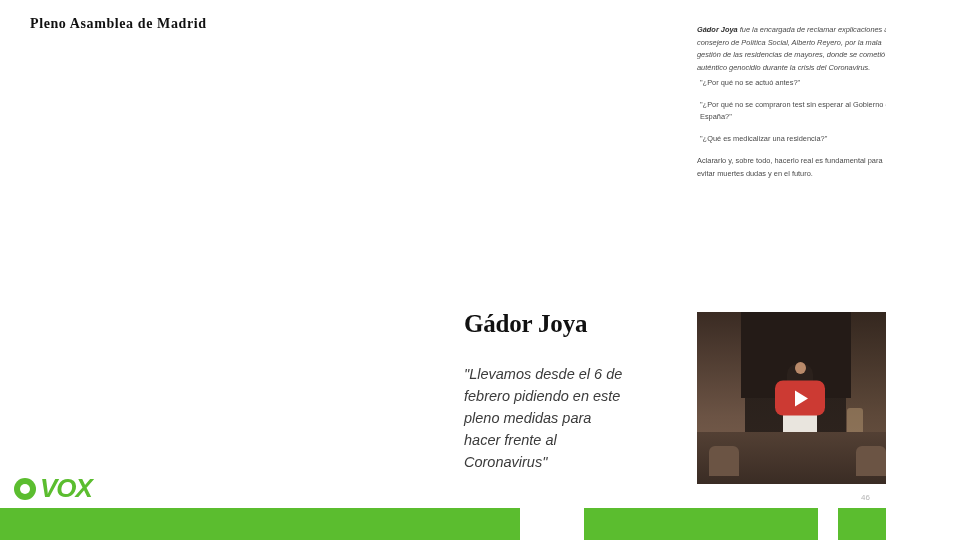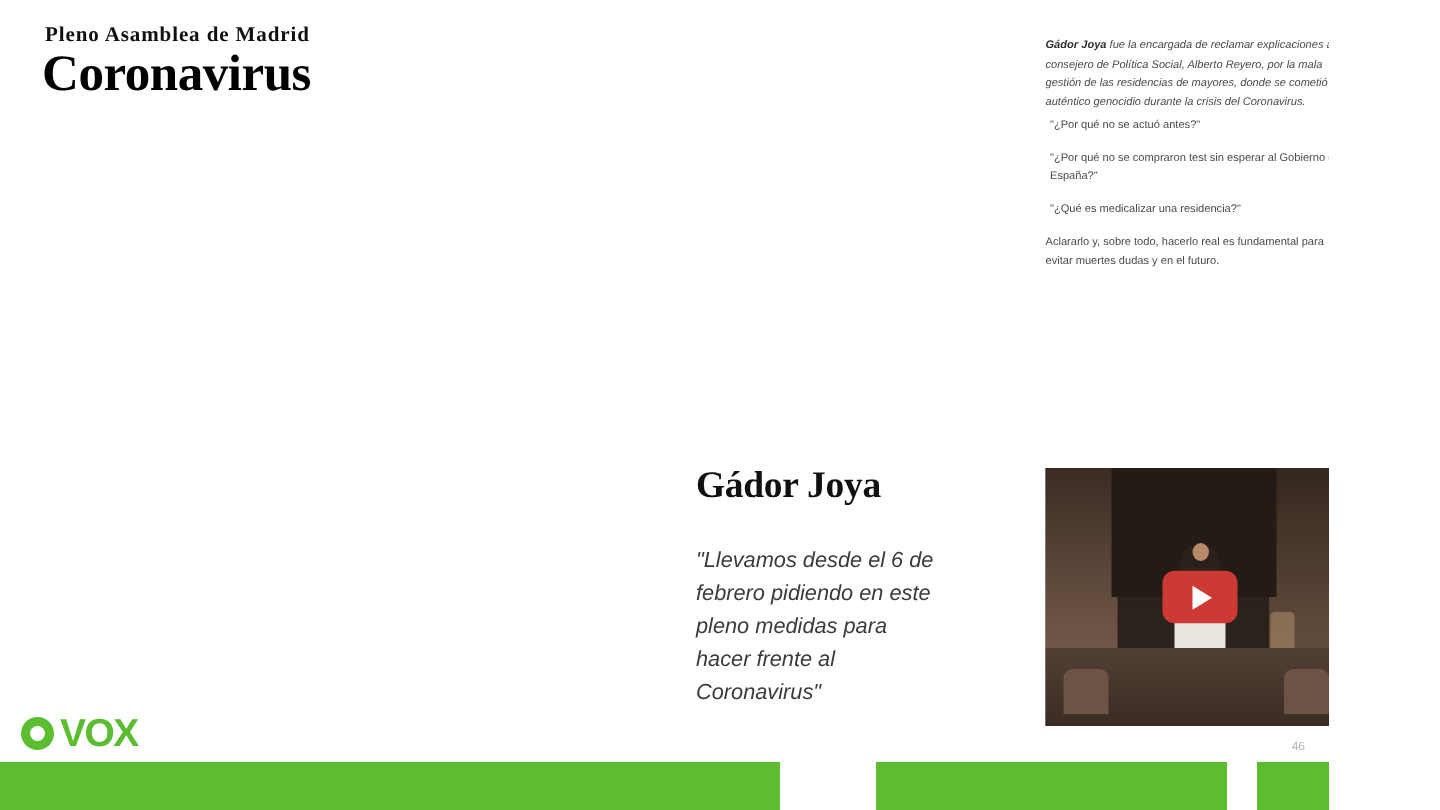--- a/index.html
+++ b/index.html
@@ -193,20 +193,21 @@
   }
 
   
   .logo {
     position: absolute;
     left: 14px;
     bottom: 36px;
     display: flex;
     align-items: center;
     gap: 4px;
+    font-style: italic;
   }
   .logo .mark {
     width: 22px;
     height: 22px;
     border-radius: 50%;
     background: #5bbd2f;
     position: relative;
   }
   .logo .mark::after {
     content: "";
@@ -250,21 +251,20 @@
     font-size: 8px;
     color: #b5b5b5;
   }
 </style>
 </head>
 <body>
 
 <div class="slide">
 
   <div class="kicker">Pleno Asamblea de Madrid</div>
-  <div class="headline">Coronavirus</div>
 
   <div class="right-col">
     <p class="tight"><span class="lead-name">Gádor Joya</span> <span>fue la encargada de reclamar explicaciones al consejero de Política Social, Alberto Reyero, por la mala gestión de las residencias de mayores, donde se cometió un auténtico genocidio durante la crisis del Coronavirus.</span></p>
     <p class="quote">"¿Por qué no se actuó antes?"</p>
     <p class="quote">"¿Por qué no se compraron test sin esperar al Gobierno de España?"</p>
     <p class="quote">"¿Qué es medicalizar una residencia?"</p>
     <p>Aclararlo y, sobre todo, hacerlo real es fundamental para evitar muertes dudas y en el futuro.</p>
   </div>
 
   <div class="speaker-name">Gádor Joya</div>

